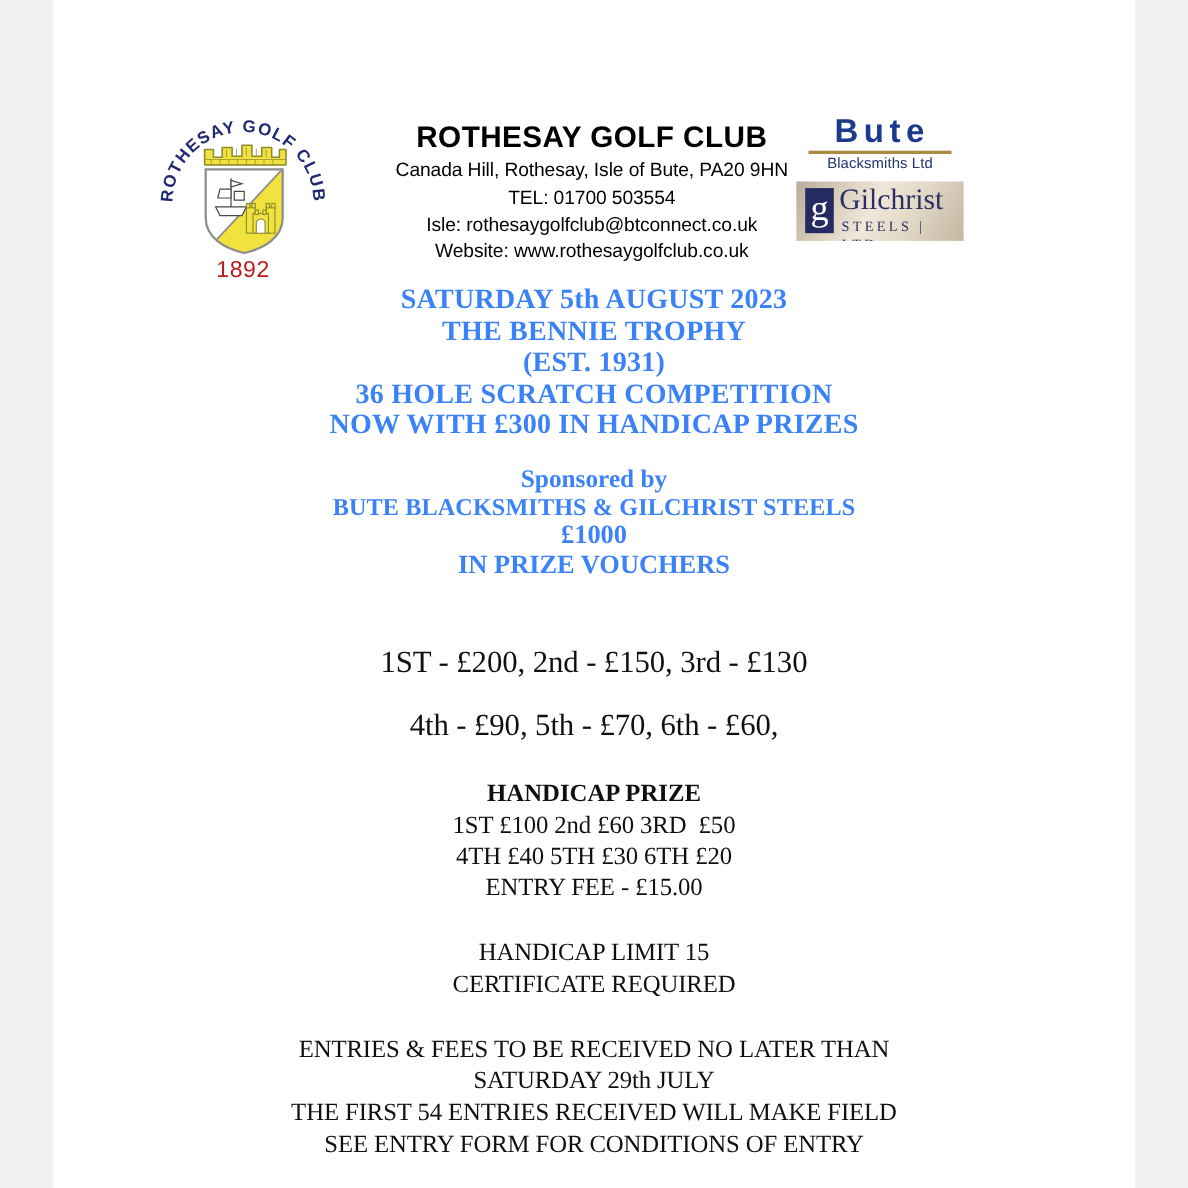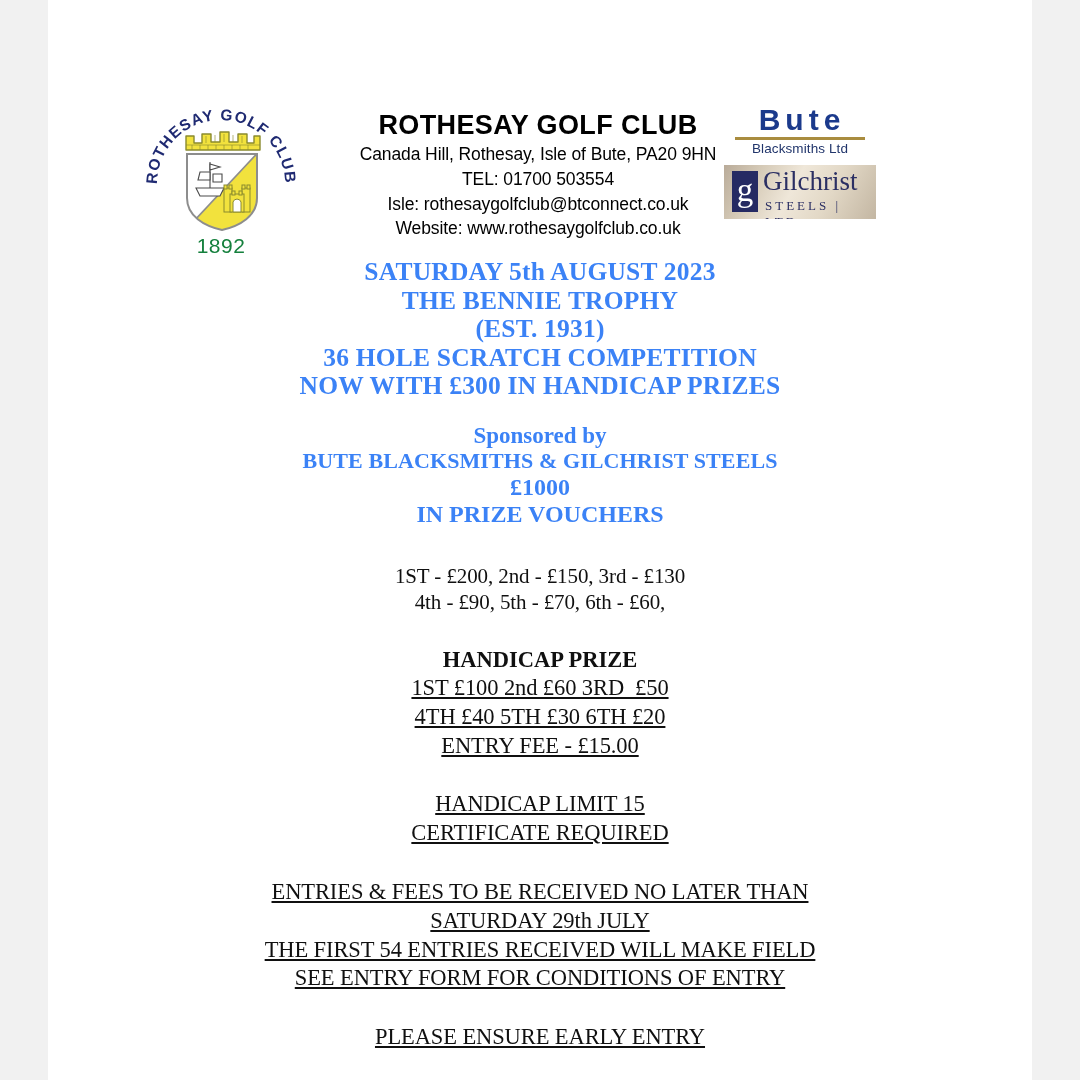--- a/index.html
+++ b/index.html
@@ -64,21 +64,21 @@
     height: 108px;
   }
   .crest-year {
     position: absolute;
     left: 0;
     top: 136px;
     width: 152px;
     text-align: center;
     font-family: "Liberation Sans", sans-serif;
     font-size: 21px;
-    color: #15803d;
+    color: #b91c1c;
     letter-spacing: 0.5px;
   }
 
   
   .club-block {
     position: absolute;
     left: 255px;
     top: 110px;
     width: 470px;
     text-align: center;
@@ -208,35 +208,35 @@
     font-size: 24px;
     line-height: 1.14;
   }
 
   .black-block {
     color: #101010;
     font-family: "Liberation Serif", serif;
     font-weight: 400;
   }
   .prize-line {
-    font-size: 21px;
+    font-size: 28px;
     line-height: 1.26;
     letter-spacing: -0.1px;
+    margin-top: 22px;
   }
   .bold-line {
     font-weight: 700;
     font-size: 22.5px;
     line-height: 1.26;
   }
   .plain-line {
     font-size: 22.5px;
     line-height: 1.28;
     letter-spacing: -0.1px;
     white-space: pre;
-    text-decoration: underline;
   }
   .sp-lg { height: 34px; }
   .sp-md { height: 30px; }
 </style>
 </head>
 <body>
 
 <div class="canvas">
   <div class="page">
 

